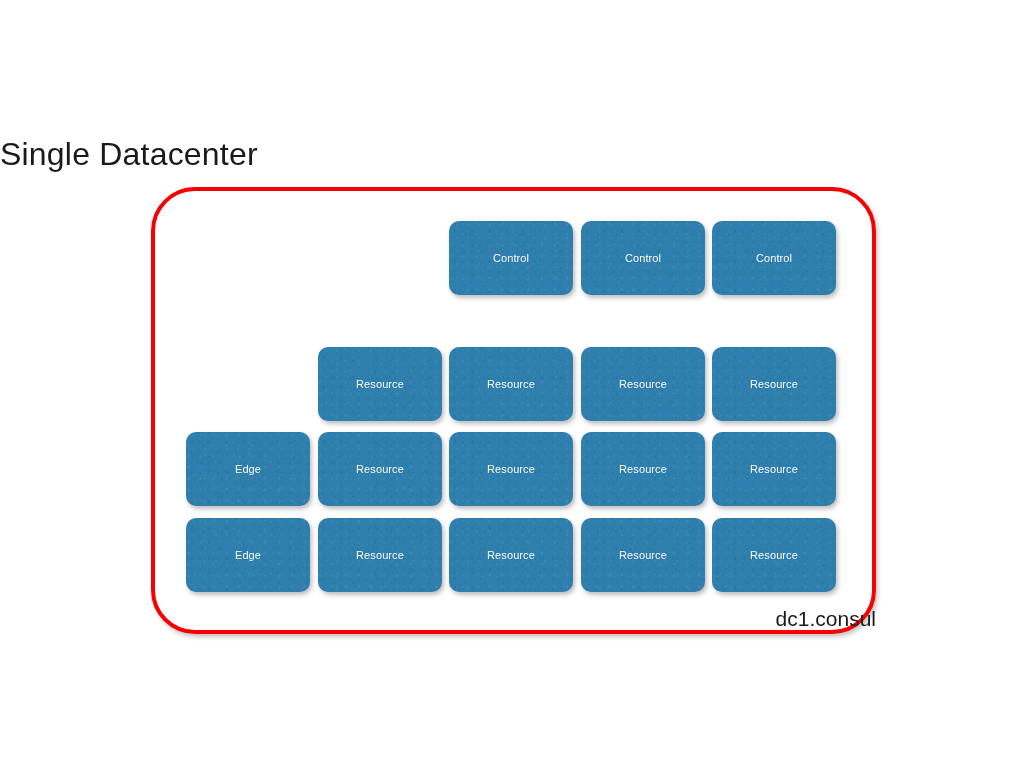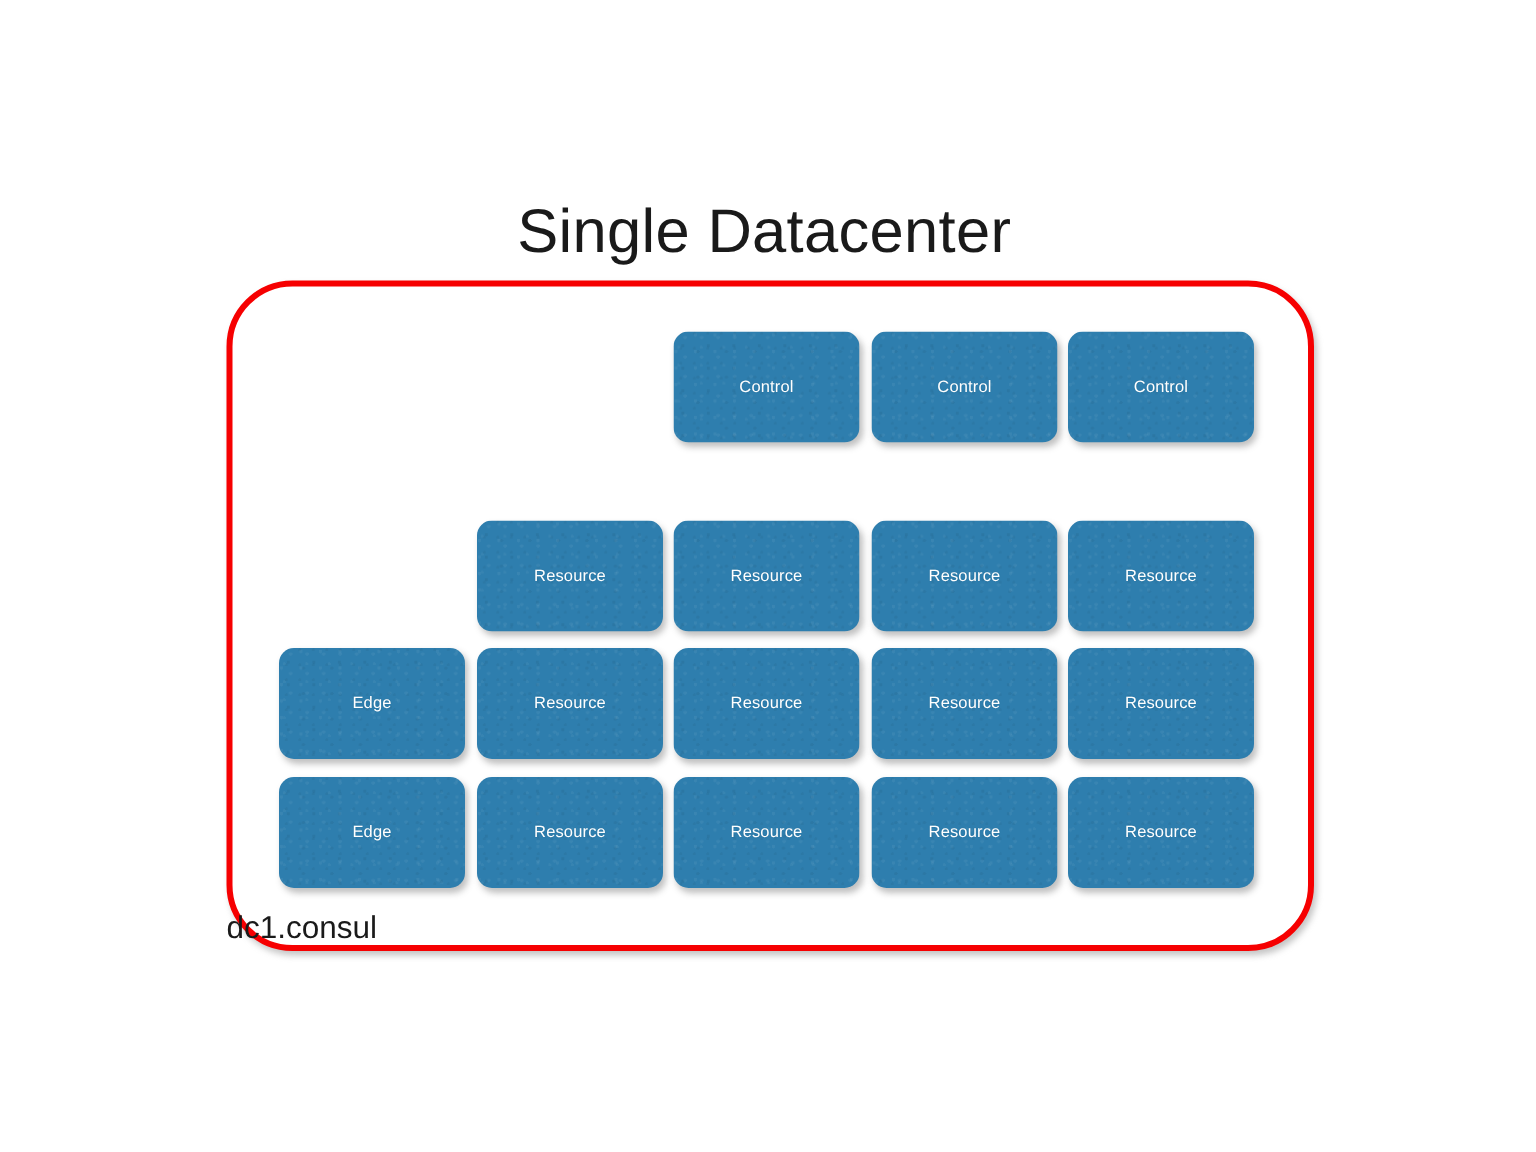--- a/index.html
+++ b/index.html
@@ -22,22 +22,21 @@
     width: 1024px;
     height: 768px;
   }
 
   
   #diagram-title {
     position: absolute;
     left: 0;
     top: 131px;
     width: 1019px;
-    text-align: center;
-    font-size: 41px;
+    font-size: 32px;
     font-weight: 300;
     letter-spacing: 0.2px;
     color: #1a1a1a;
     line-height: 46px;
     white-space: nowrap;
   }
 
   
   #datacenter-boundary {
     position: absolute;
@@ -82,21 +81,21 @@
     white-space: nowrap;
     text-shadow: 0 0 1px rgba(0,0,0,0.12);
   }
 
   
   #datacenter-caption {
     position: absolute;
     left: 151px;
     top: 606px;
     width: 725px;
-    text-align: left;
+    text-align: right;
     font-size: 21px;
     font-weight: 300;
     color: #1a1a1a;
     line-height: 25px;
     white-space: nowrap;
   }
 </style>
 </head>
 <body>
 

